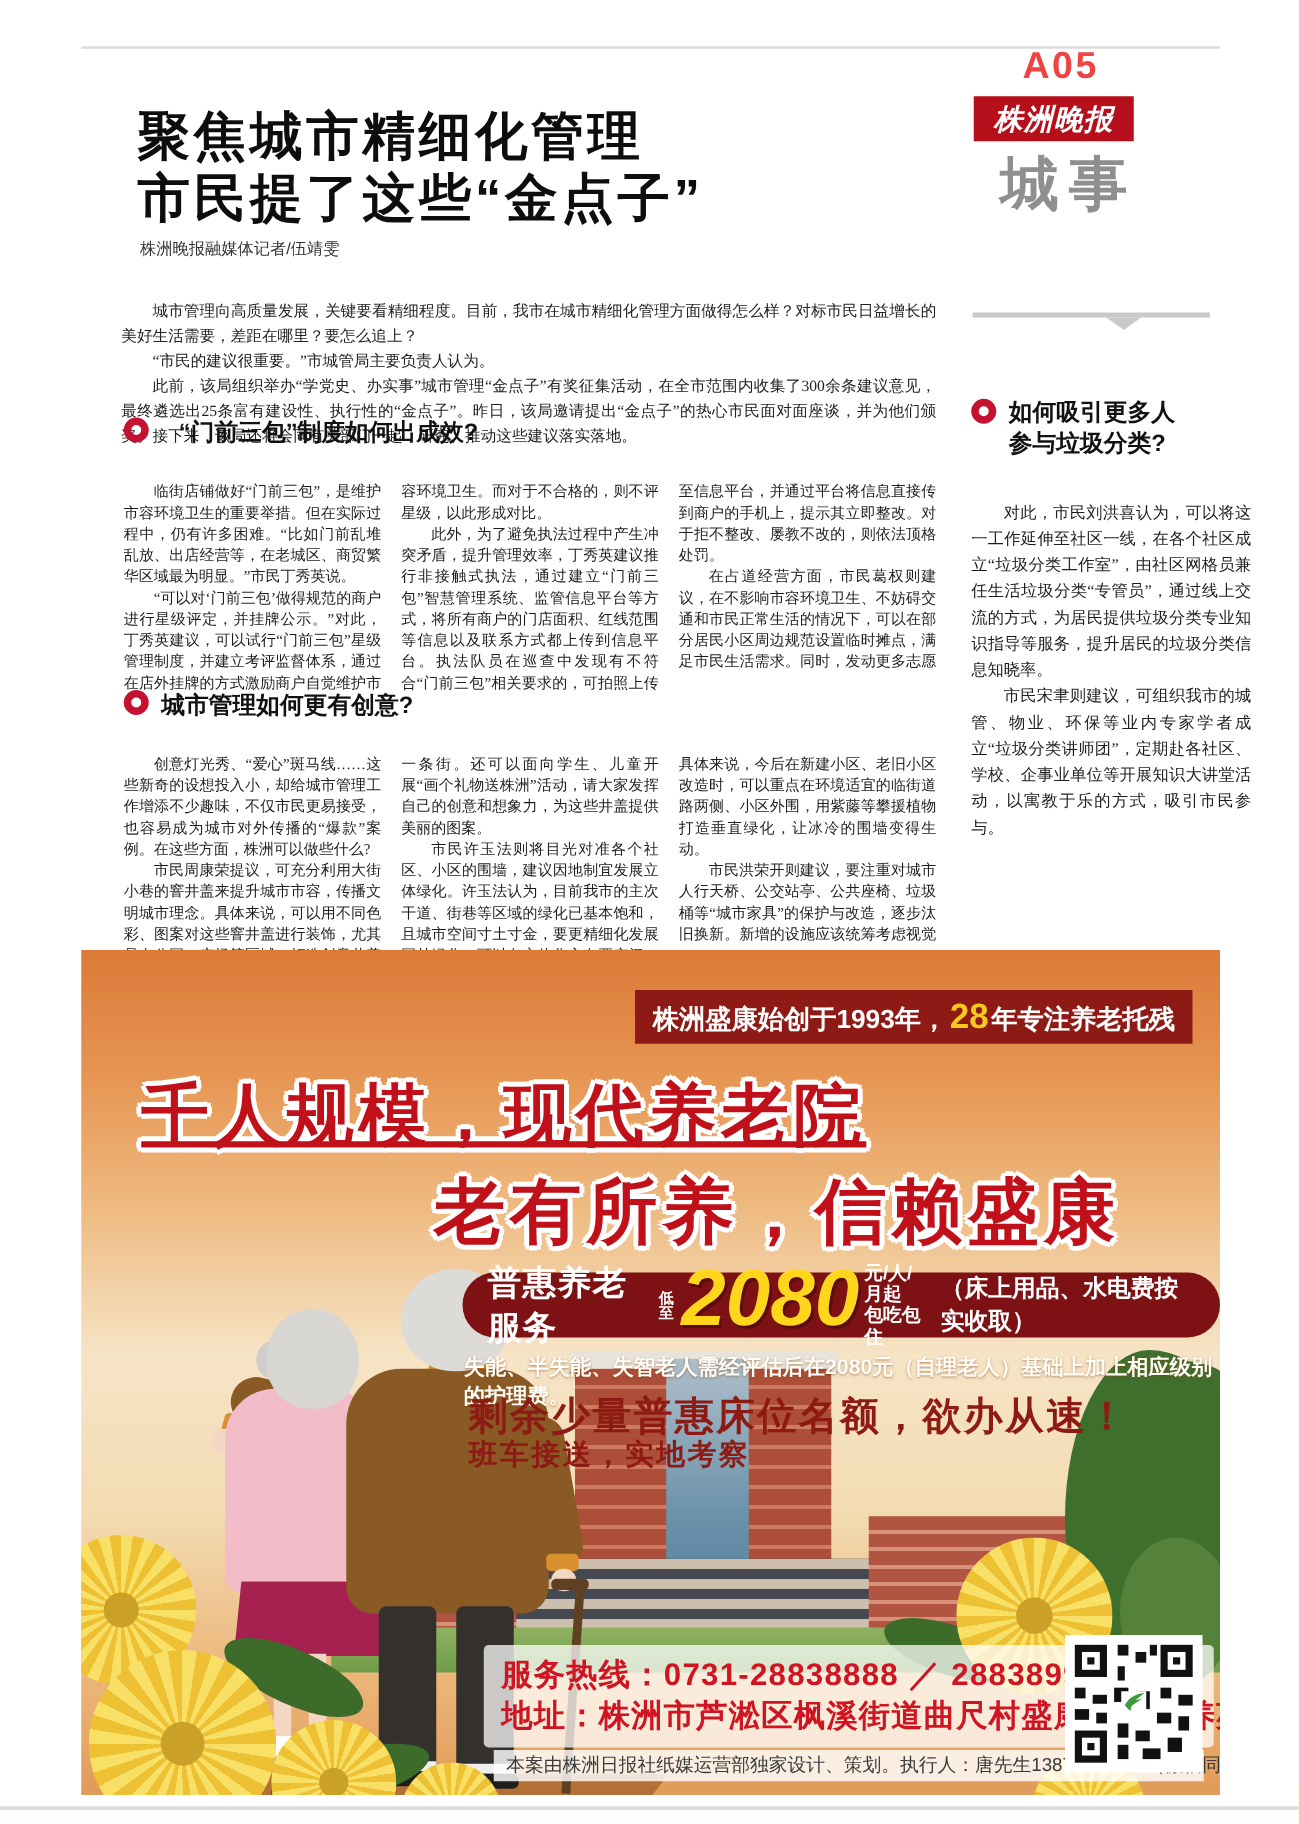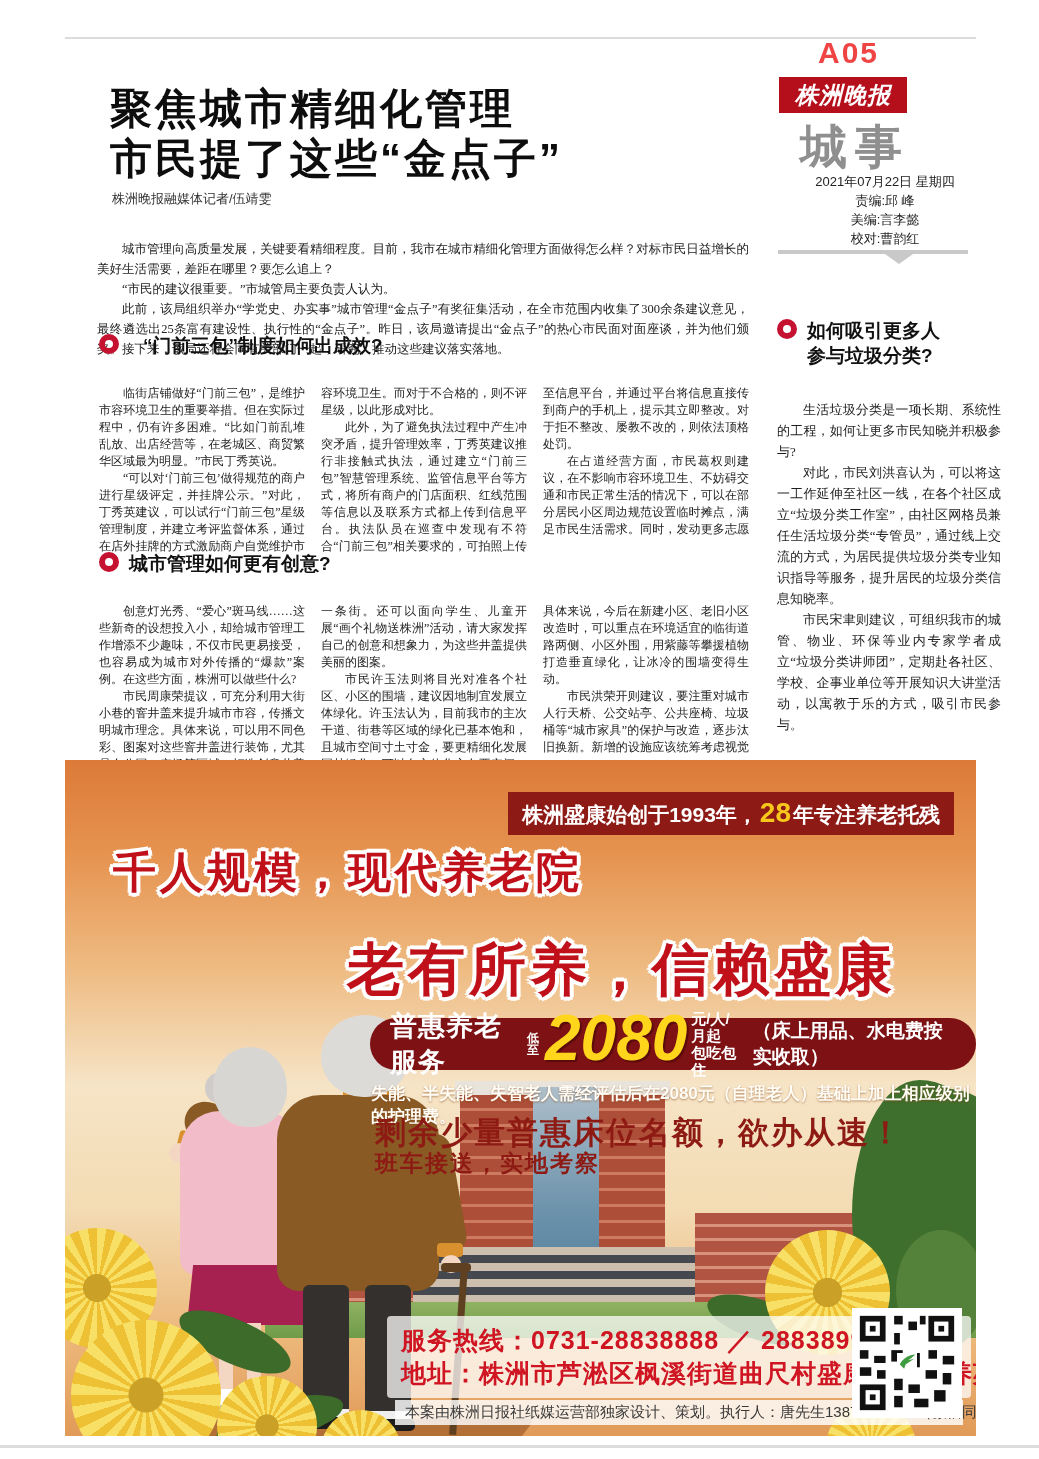--- a/index.html
+++ b/index.html
@@ -38,21 +38,21 @@
   .ad-logo{position:absolute;left:52px;top:26px;display:flex;align-items:center;gap:12px;z-index:6;}
   .ad-brand{font-size:34px;font-weight:900;color:#3f9b40;letter-spacing:3px;
             font-family:"Liberation Serif","DejaVu Serif",serif;}
   .ad-banner{position:absolute;right:22px;top:32px;background:#8e1a15;color:#fff;padding:5px 14px 6px;
              font-size:21px;font-weight:800;z-index:6;white-space:nowrap;}
   .ad-banner .hl{color:#f7c81c;font-size:28px;font-weight:900;padding:0 2px;margin-top:21px;}
   .ad-h1,.ad-h2{position:absolute;font-weight:900;color:#c0111b;letter-spacing:4px;z-index:6;
       text-shadow:-3px -3px 0 #fff,3px -3px 0 #fff,-3px 3px 0 #fff,3px 3px 0 #fff,
                   -4px 0 0 #fff,4px 0 0 #fff,0 -4px 0 #fff,0 4px 0 #fff,
                   -3px 0 0 #fff,3px 0 0 #fff,0 3px 0 #fff,0 -3px 0 #fff;}
-  .ad-h1{left:48px;top:84px;font-size:43px;}
+  .ad-h1{left:48px;top:96px;font-size:54px;text-decoration:underline;}
   .ad-h2{left:282px;top:172px;font-size:57px;}
   .price-row{position:absolute;left:305px;top:258px;display:flex;align-items:flex-start;z-index:6;}
   .price-pill{display:flex;align-items:center;background:#7d1113;border-radius:30px;height:52px;padding:0 16px 0 20px;}
   .price-label{color:#fff;font-size:27px;font-weight:900;letter-spacing:1px;}
   .price-lowto{color:#fff;font-size:12px;font-weight:700;line-height:12px;margin:0 6px;white-space:pre-line;text-align:center;}
   .price-amount{color:#ffd61c;font-size:64px;font-weight:900;font-style:italic;line-height:52px;margin:-12px 4px 0 0;
                 text-shadow:2px 2px 0 #5c0b0c;}
   .price-units{color:#fff;font-size:15px;font-weight:800;line-height:17px;margin-right:8px;white-space:pre-line;}
   .price-note{color:#fff;font-size:19px;font-weight:800;}
   .care-note{position:absolute;left:306px;top:322px;font-size:17px;font-weight:800;color:#fffdf6;z-index:6;
@@ -130,26 +130,20 @@
 </head>
 <body>
 
 <div class="page">
 
   <div class="rule" style="left:65px;top:37px;width:911px;height:2px;"></div>
 
   <div class="pageno">A05</div>
   <div class="masthead">株洲晚报</div>
   <div class="secname">城事</div>
-  <div class="dateblock">
-    <div>2021年07月22日 星期四</div>
-    <div>责编:邱  峰</div>
-    <div>美编:言李懿</div>
-    <div>校对:曹韵红</div>
-  </div>
   <div class="chevrule"></div>
   <div class="chevron"></div>
 
   <div class="headline">
     <div>聚焦城市精细化管理</div>
     <div>市民提了这些“金点子”</div>
   </div>
   <div class="byline">株洲晚报融媒体记者/伍靖雯</div>
 
   <div class="intro bt">
@@ -181,21 +175,20 @@
     </div>
 
   <div class="qhead sidebar-head">
     <span class="donut"></span>
     <span>
       <span style="display:block;">如何吸引更多人</span>
       <span style="display:block;">参与垃圾分类?</span>
     </span>
   </div>
   <div class="sidebar-text bt">
-      <p>生活垃圾分类是一项长期、系统性的工程，如何让更多市民知晓并积极参与?</p>
       <p>对此，市民刘洪喜认为，可以将这一工作延伸至社区一线，在各个社区成立“垃圾分类工作室”，由社区网格员兼任生活垃圾分类“专管员”，通过线上交流的方式，为居民提供垃圾分类专业知识指导等服务，提升居民的垃圾分类信息知晓率。</p>
       <p>市民宋聿则建议，可组织我市的城管、物业、环保等业内专家学者成立“垃圾分类讲师团”，定期赴各社区、学校、企事业单位等开展知识大讲堂活动，以寓教于乐的方式，吸引市民参与。</p>
     </div>
 
   <div class="ad">
 
     <div class="scene">
       <div class="tower-cap"></div>
       <div class="tower"></div>
       <div class="tower-glass"></div>

